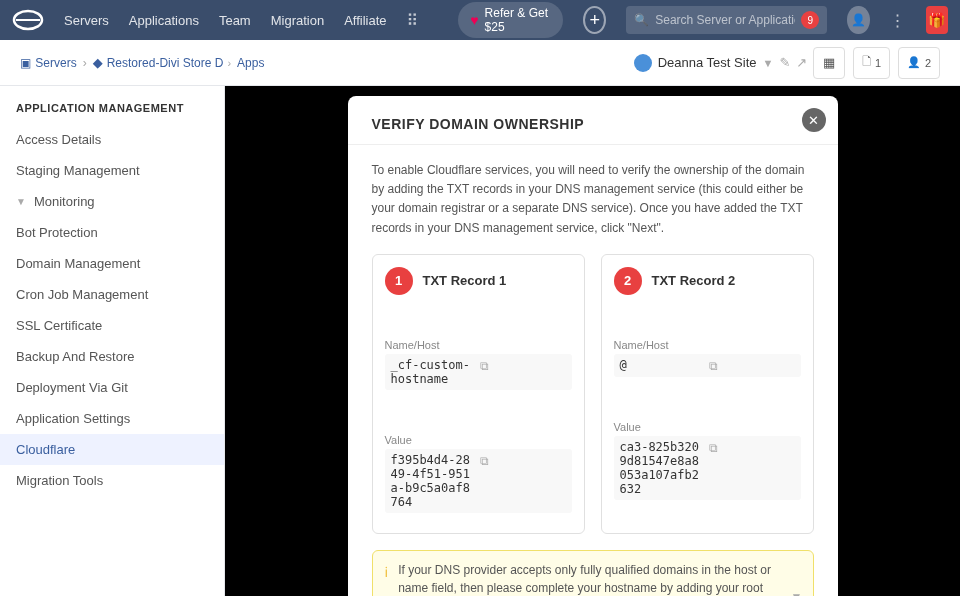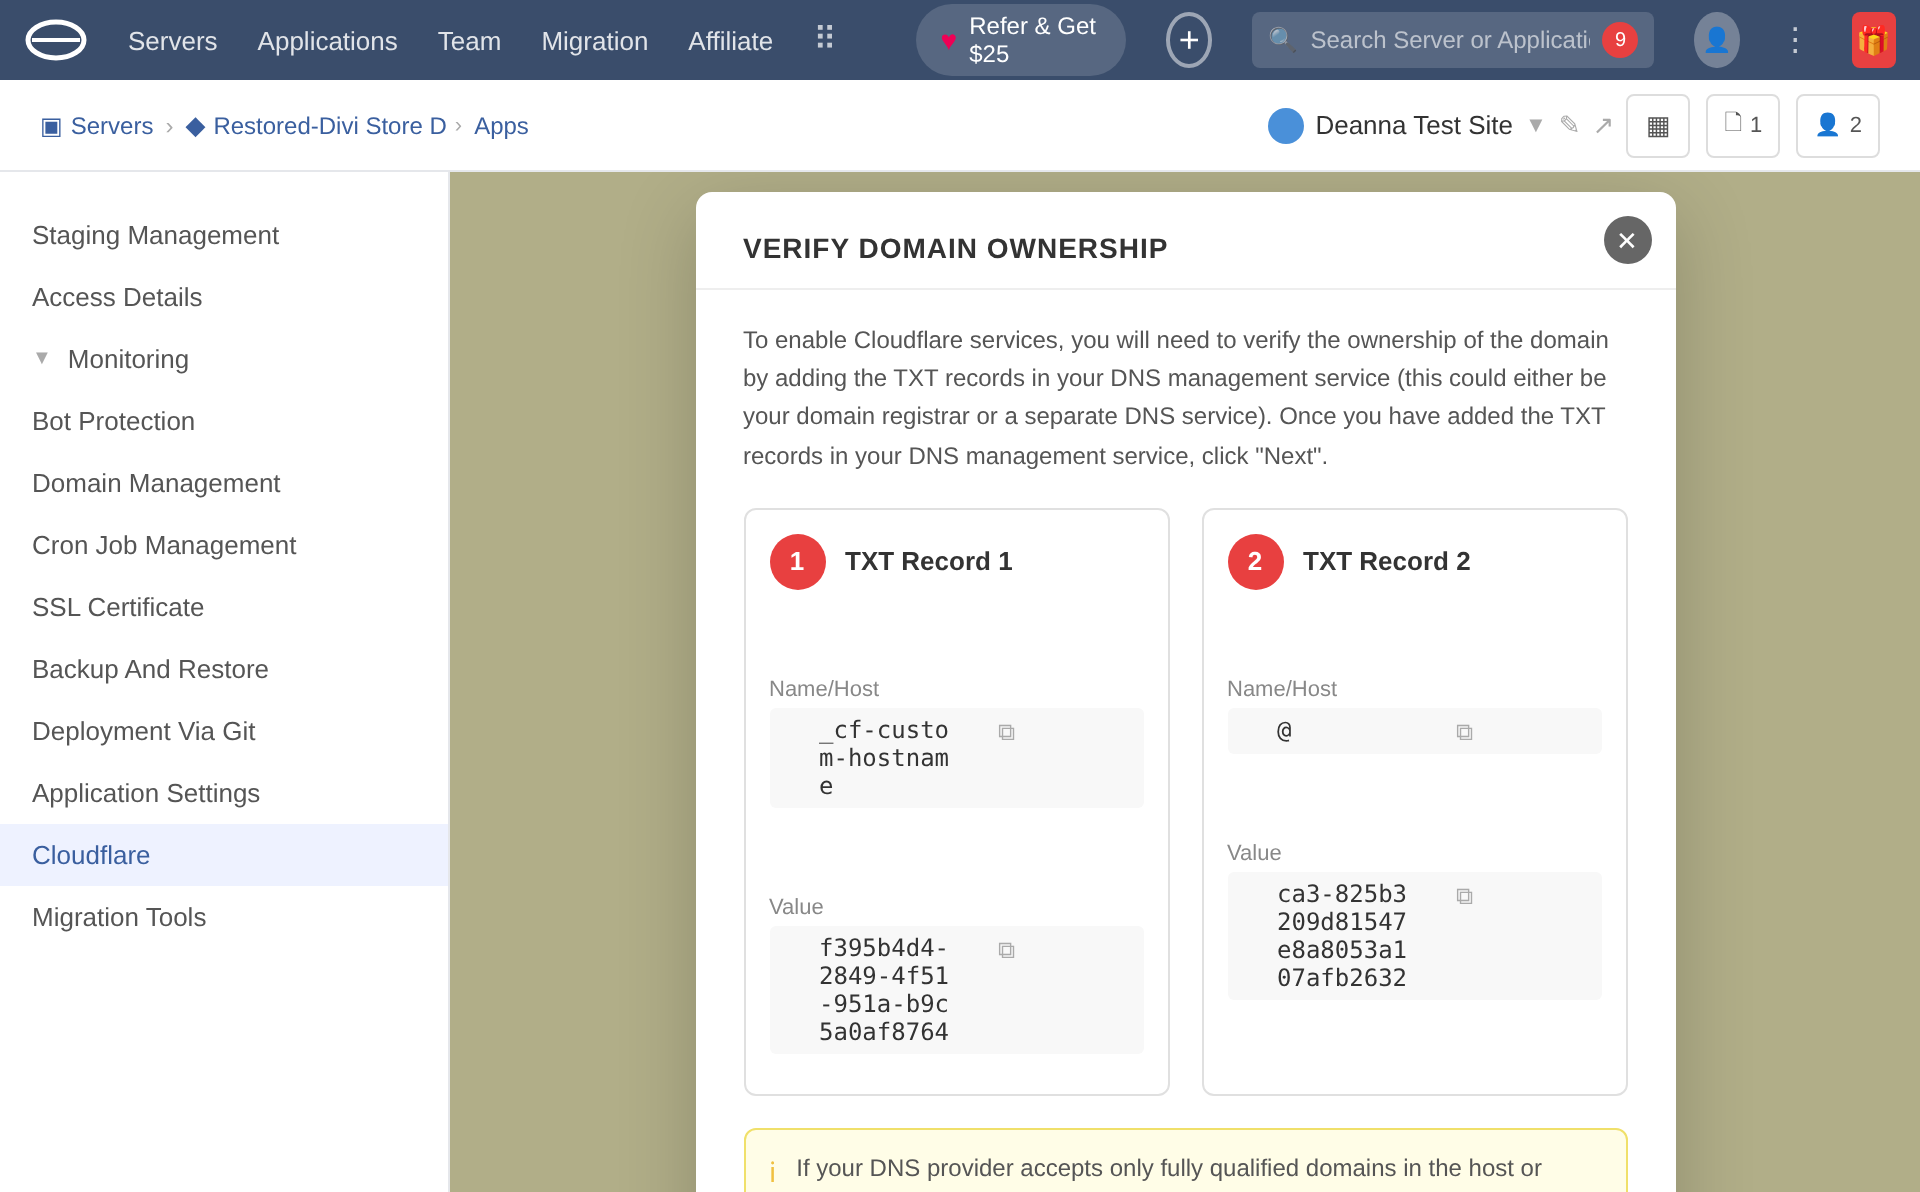--- a/index.html
+++ b/index.html
@@ -144,21 +144,21 @@
       color: #555;
       cursor: pointer;
       display: flex; align-items: center;
       gap: 8px;
     }
     .sidebar-item.active { background: #eef2ff; color: #3a5f9f; font-weight: 500; }
 
     
     .content-area {
       flex: 1;
-      background: #fef9c3;
+      background: #000000;
       position: relative;
       overflow: hidden;
     }
 
     
     .domain-bar {
       position: absolute;
       bottom: 40px;
       left: 0; right: 0;
       display: flex;
@@ -287,21 +287,21 @@
       font-family: monospace;
       word-break: break-all;
       background: #f8f8f8;
       padding: 4px 6px;
       border-radius: 3px;
       display: flex;
       align-items: flex-start;
       justify-content: space-between;
       gap: 4px;
     }
-    .dns-field-value span { flex: 1; margin-left: 19px; }
+    .dns-field-value span { flex: 1; }
     .copy-icon { color: #aaa; font-size: 12px; cursor: pointer; flex-shrink: 0; margin-top: 1px; }
     .dns-field { margin-bottom: 8px; }
 
     
     .warning-box {
       background: #fffde7;
       border: 1px solid #f0e06a;
       border-radius: 6px;
       padding: 10px 12px;
       font-size: 12px;
@@ -381,25 +381,26 @@
     <div class="bc-btn-count">
       <span>👤</span>
       <span>2</span>
     </div>
   </div>
 </div>
 
 <div class="main-layout">
 
   <aside class="sidebar">
+    <div class="sidebar-section-title">Application Management</div>
+    <div class="sidebar-item">
+      <span>Access Details</span>
+    </div>
     <div class="sidebar-item">
       <span>Staging Management</span>
-    </div>
-    <div class="sidebar-item">
-      <span>Access Details</span>
     </div>
     <div class="sidebar-item">
       <span style="color:#aaa;font-size:10px;">▼</span>
       <span>Monitoring</span>
     </div>
     <div class="sidebar-item">
       <span>Bot Protection</span>
     </div>
     <div class="sidebar-item">
       <span>Domain Management</span>

